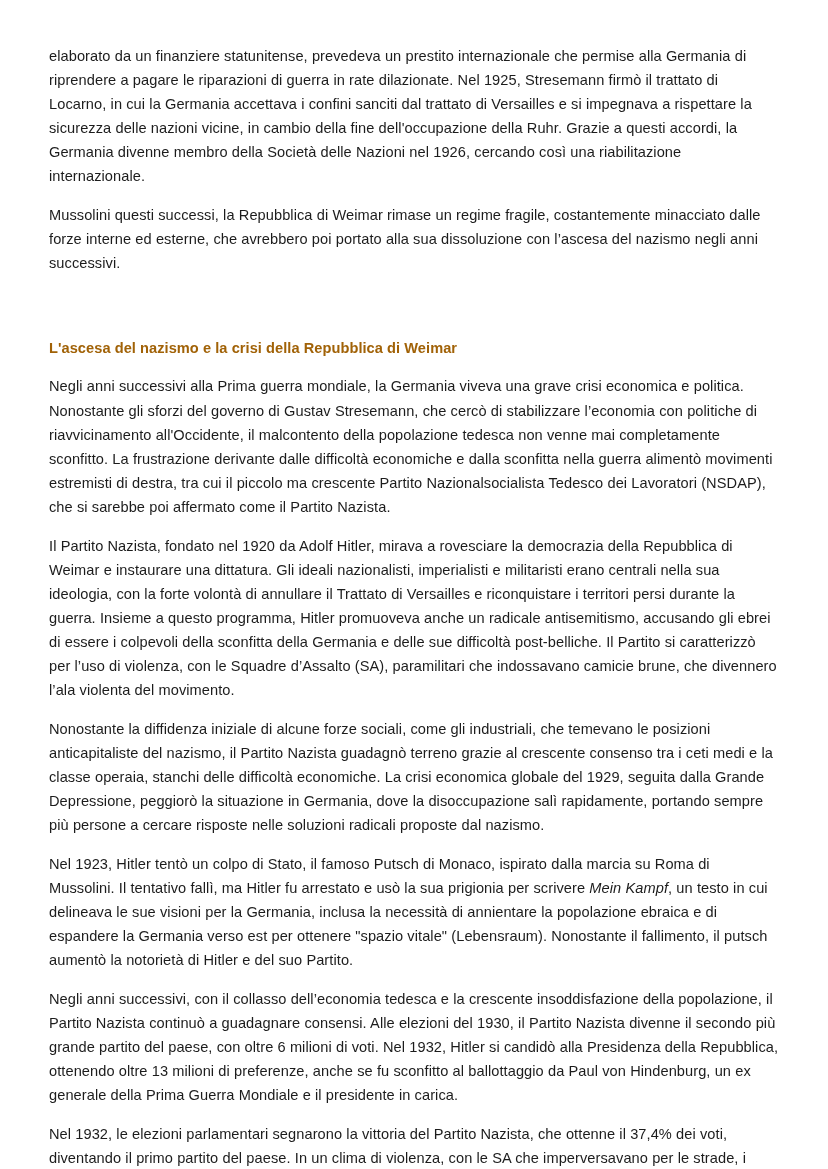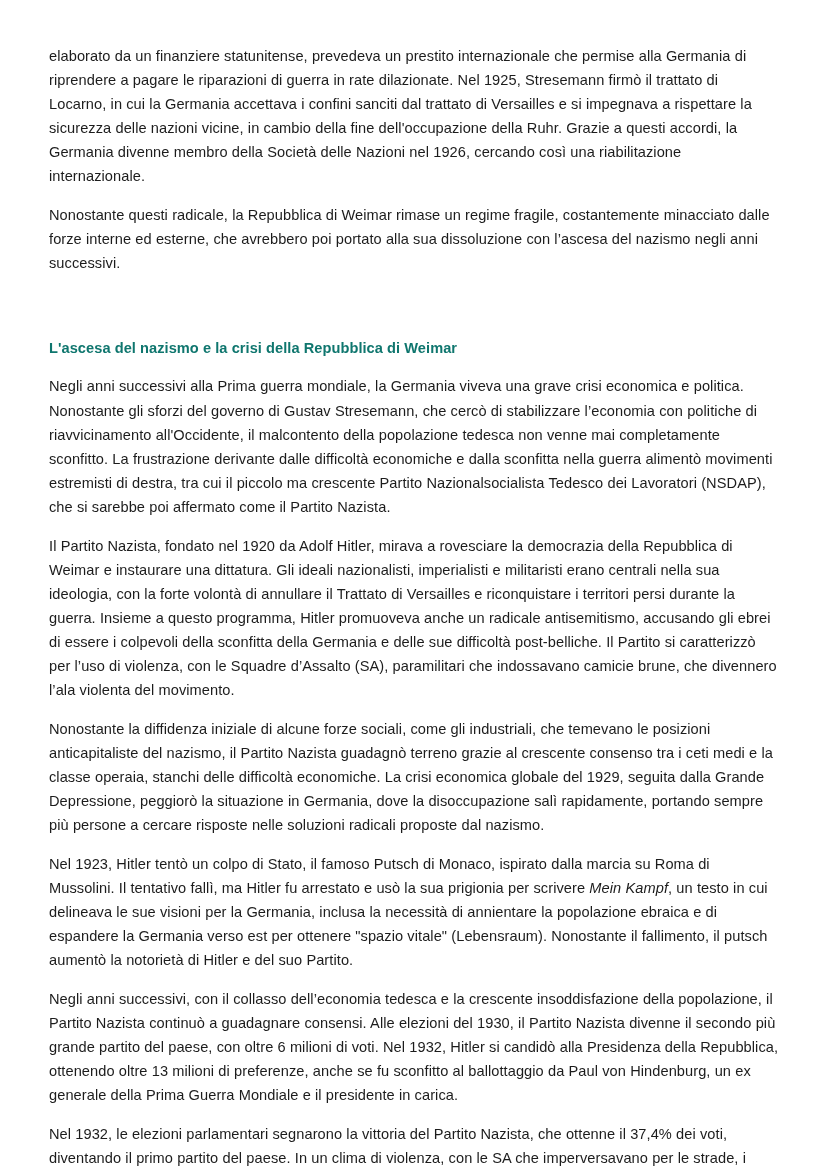--- a/index.html
+++ b/index.html
@@ -35,38 +35,38 @@
     word-spacing: 0.004em;
   }
   p.para:last-child {
     margin-bottom: 0;
   }
   h2.section-heading {
     margin: 0 0 14.5px 0;
     font-size: 14.6px;
     line-height: 24.1px;
     font-weight: bold;
-    color: #0f766e;
+    color: #a16207;
     letter-spacing: 0.004em;
   }
   .spacer-before-heading {
     height: 46px;
   }
   em.title-italic {
   }
 </style>
 </head>
 <body>
 
 <div class="page">
   <div class="doc-body">
 
     <p class="para">elaborato da un finanziere statunitense, prevedeva un prestito internazionale che permise alla Germania di riprendere a pagare le riparazioni di guerra in rate dilazionate. Nel 1925, Stresemann firmò il trattato di Locarno, in cui la Germania accettava i confini sanciti dal trattato di Versailles e si impegnava a rispettare la sicurezza delle nazioni vicine, in cambio della fine dell'occupazione della Ruhr. Grazie a questi accordi, la Germania divenne membro della Società delle Nazioni nel 1926, cercando così una riabilitazione internazionale.</p>
 
-    <p class="para">Nonostante questi radicale, la Repubblica di Weimar rimase un regime fragile, costantemente minacciato dalle forze interne ed esterne, che avrebbero poi portato alla sua dissoluzione con l’ascesa del nazismo negli anni successivi.</p>
+    <p class="para">Mussolini questi successi, la Repubblica di Weimar rimase un regime fragile, costantemente minacciato dalle forze interne ed esterne, che avrebbero poi portato alla sua dissoluzione con l’ascesa del nazismo negli anni successivi.</p>
 
     <div class="spacer-before-heading"></div>
 
     <h2 class="section-heading">L'ascesa del nazismo e la crisi della Repubblica di Weimar</h2>
 
     <p class="para">Negli anni successivi alla Prima guerra mondiale, la Germania viveva una grave crisi economica e politica. Nonostante gli sforzi del governo di Gustav Stresemann, che cercò di stabilizzare l’economia con politiche di riavvicinamento all'Occidente, il malcontento della popolazione tedesca non venne mai completamente sconfitto. La frustrazione derivante dalle difficoltà economiche e dalla sconfitta nella guerra alimentò movimenti estremisti di destra, tra cui il piccolo ma crescente Partito Nazionalsocialista Tedesco dei Lavoratori (NSDAP), che si sarebbe poi affermato come il Partito Nazista.</p>
 
     <p class="para">Il Partito Nazista, fondato nel 1920 da Adolf Hitler, mirava a rovesciare la democrazia della Repubblica di Weimar e instaurare una dittatura. Gli ideali nazionalisti, imperialisti e militaristi erano centrali nella sua ideologia, con la forte volontà di annullare il Trattato di Versailles e riconquistare i territori persi durante la guerra. Insieme a questo programma, Hitler promuoveva anche un radicale antisemitismo, accusando gli ebrei di essere i colpevoli della sconfitta della Germania e delle sue difficoltà post-belliche. Il Partito si caratterizzò per l’uso di violenza, con le Squadre d’Assalto (SA), paramilitari che indossavano camicie brune, che divennero l’ala violenta del movimento.</p>
 
     <p class="para">Nonostante la diffidenza iniziale di alcune forze sociali, come gli industriali, che temevano le posizioni anticapitaliste del nazismo, il Partito Nazista guadagnò terreno grazie al crescente consenso tra i ceti medi e la classe operaia, stanchi delle difficoltà economiche. La crisi economica globale del 1929, seguita dalla Grande Depressione, peggiorò la situazione in Germania, dove la disoccupazione salì rapidamente, portando sempre più persone a cercare risposte nelle soluzioni radicali proposte dal nazismo.</p>

